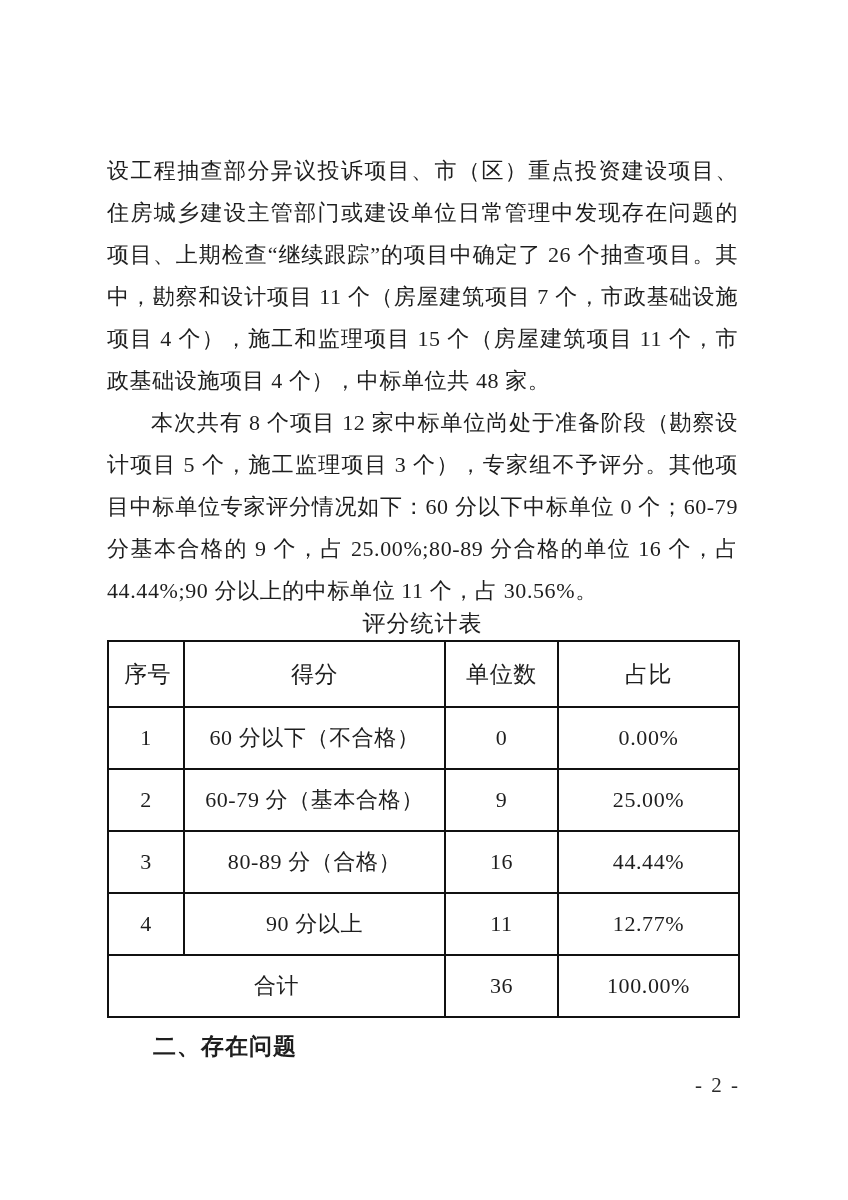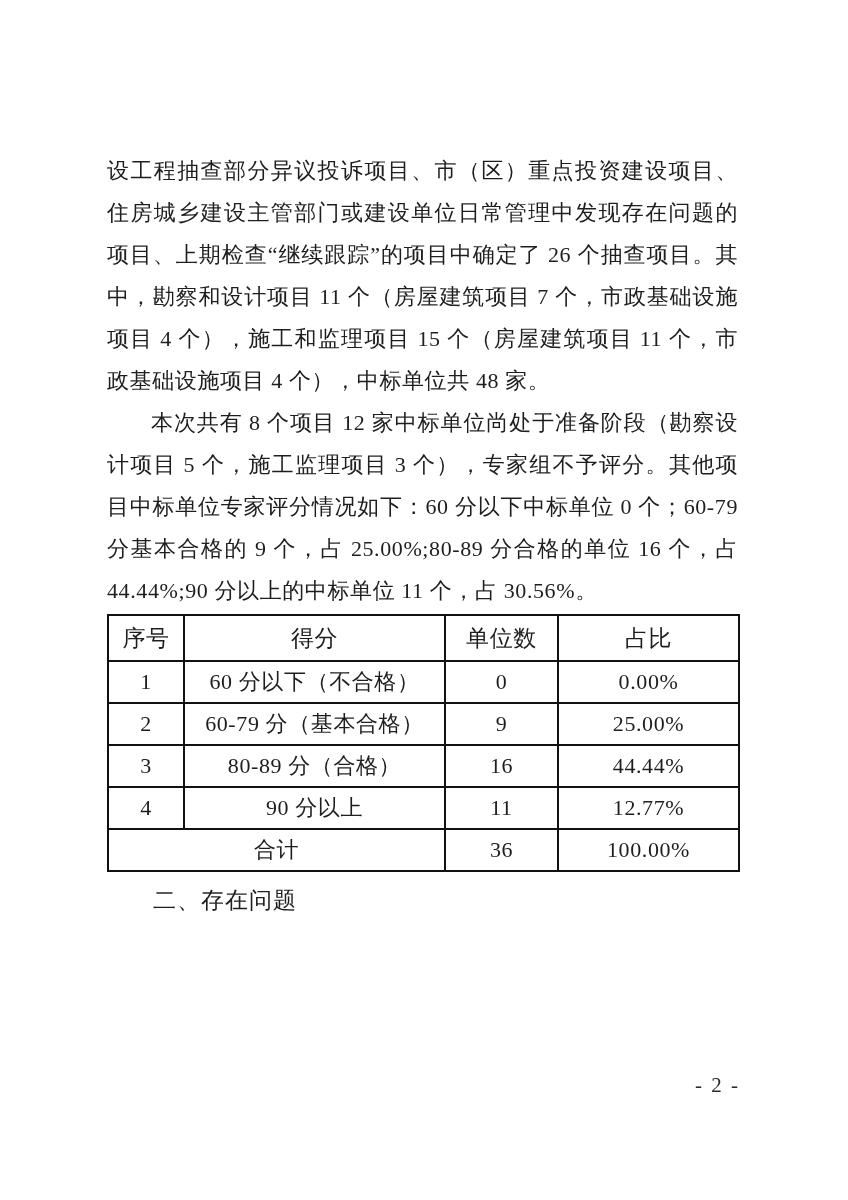--- a/index.html
+++ b/index.html
@@ -44,36 +44,36 @@
     table-layout: fixed;
     margin-top: 2px;
   }
   table.stats-table th,
   table.stats-table td {
     border: 2px solid #111111;
     text-align: center;
     vertical-align: middle;
     font-weight: normal;
     font-size: 22px;
-    padding: 5px;
+    padding: 15px;
     letter-spacing: 0.6px;
     overflow: hidden;
     white-space: nowrap;
     margin-left: 39px;
   }
   table.stats-table th { height: 34px; font-size: 23px; }
   table.stats-table td { height: 25px; }
   col.c-index  { width: 76px; }
   col.c-score  { width: 261px; }
   col.c-count  { width: 113px; }
   col.c-ratio  { width: 181px; }
   .sec-heading {
     margin: 14px 0 0 0;
     font-family: "Liberation Sans", "DejaVu Sans", sans-serif;
-    font-weight: 400;
+    font-weight: 700;
     font-size: 23px;
     line-height: 28px;
     text-indent: 2em;
     letter-spacing: 1px;
   }
   .section p.para { line-height: 44px; }
   .section { margin-top: 4px; }
   .footer {
     position: absolute;
     top: 1072px;
@@ -86,20 +86,21 @@
 </style>
 </head>
 <body>
 
 <div class="page">
   <div class="content">
 
     <p class="para">设工程抽查部分异议投诉项目、市（区）重点投资建设项目、住房城乡建设主管部门或建设单位日常管理中发现存在问题的项目、上期检查“继续跟踪”的项目中确定了 26 个抽查项目。其中，勘察和设计项目 11 个（房屋建筑项目 7 个，市政基础设施项目 4 个），施工和监理项目 15 个（房屋建筑项目 11 个，市政基础设施项目 4 个），中标单位共 48 家。</p>
     <p class="para indent gap-top">本次共有 8 个项目 12 家中标单位尚处于准备阶段（勘察设计项目 5 个，施工监理项目 3 个），专家组不予评分。其他项目中标单位专家评分情况如下：60 分以下中标单位 0 个；60-79 分基本合格的 9 个，占 25.00%;80-89 分合格的单位 16 个，占 44.44%;90 分以上的中标单位 11 个，占 30.56%。</p>
 
+    <div class="table-title">评分统计表</div>
 
     <table class="stats-table">
       <colgroup>
         <col class="c-index">
         <col class="c-score">
         <col class="c-count">
         <col class="c-ratio">
       </colgroup>
       <thead>
         <tr>

